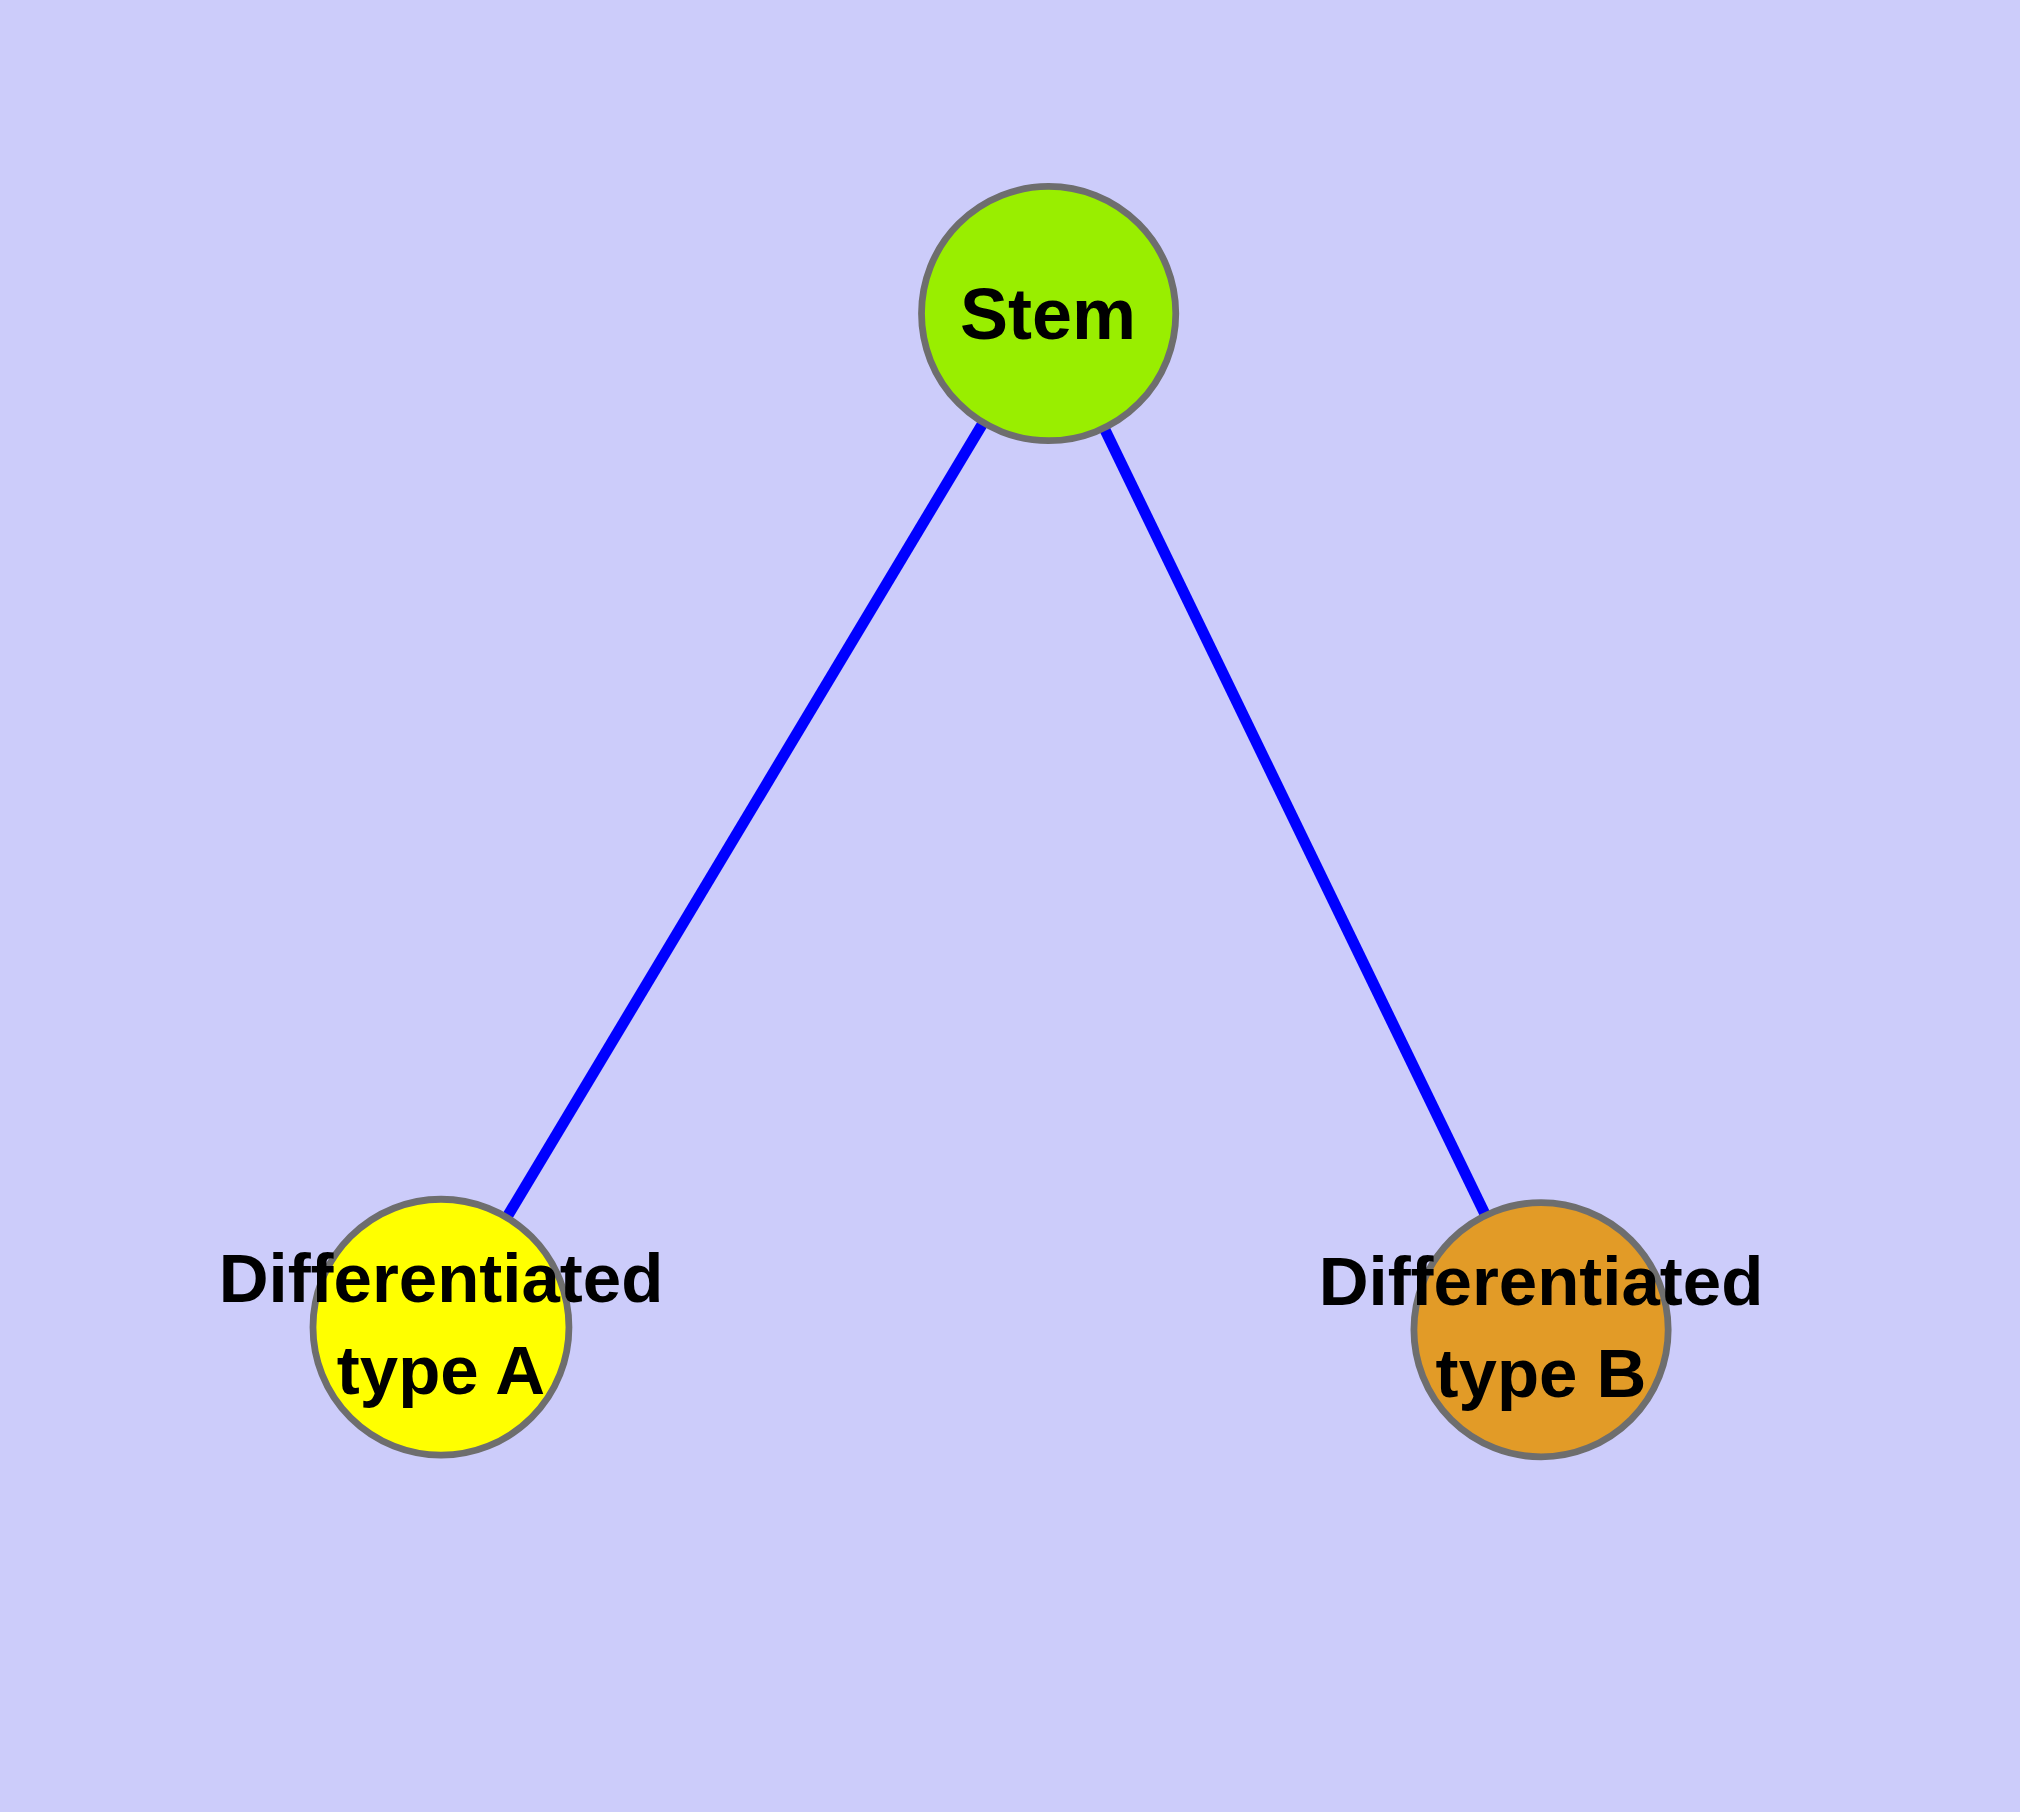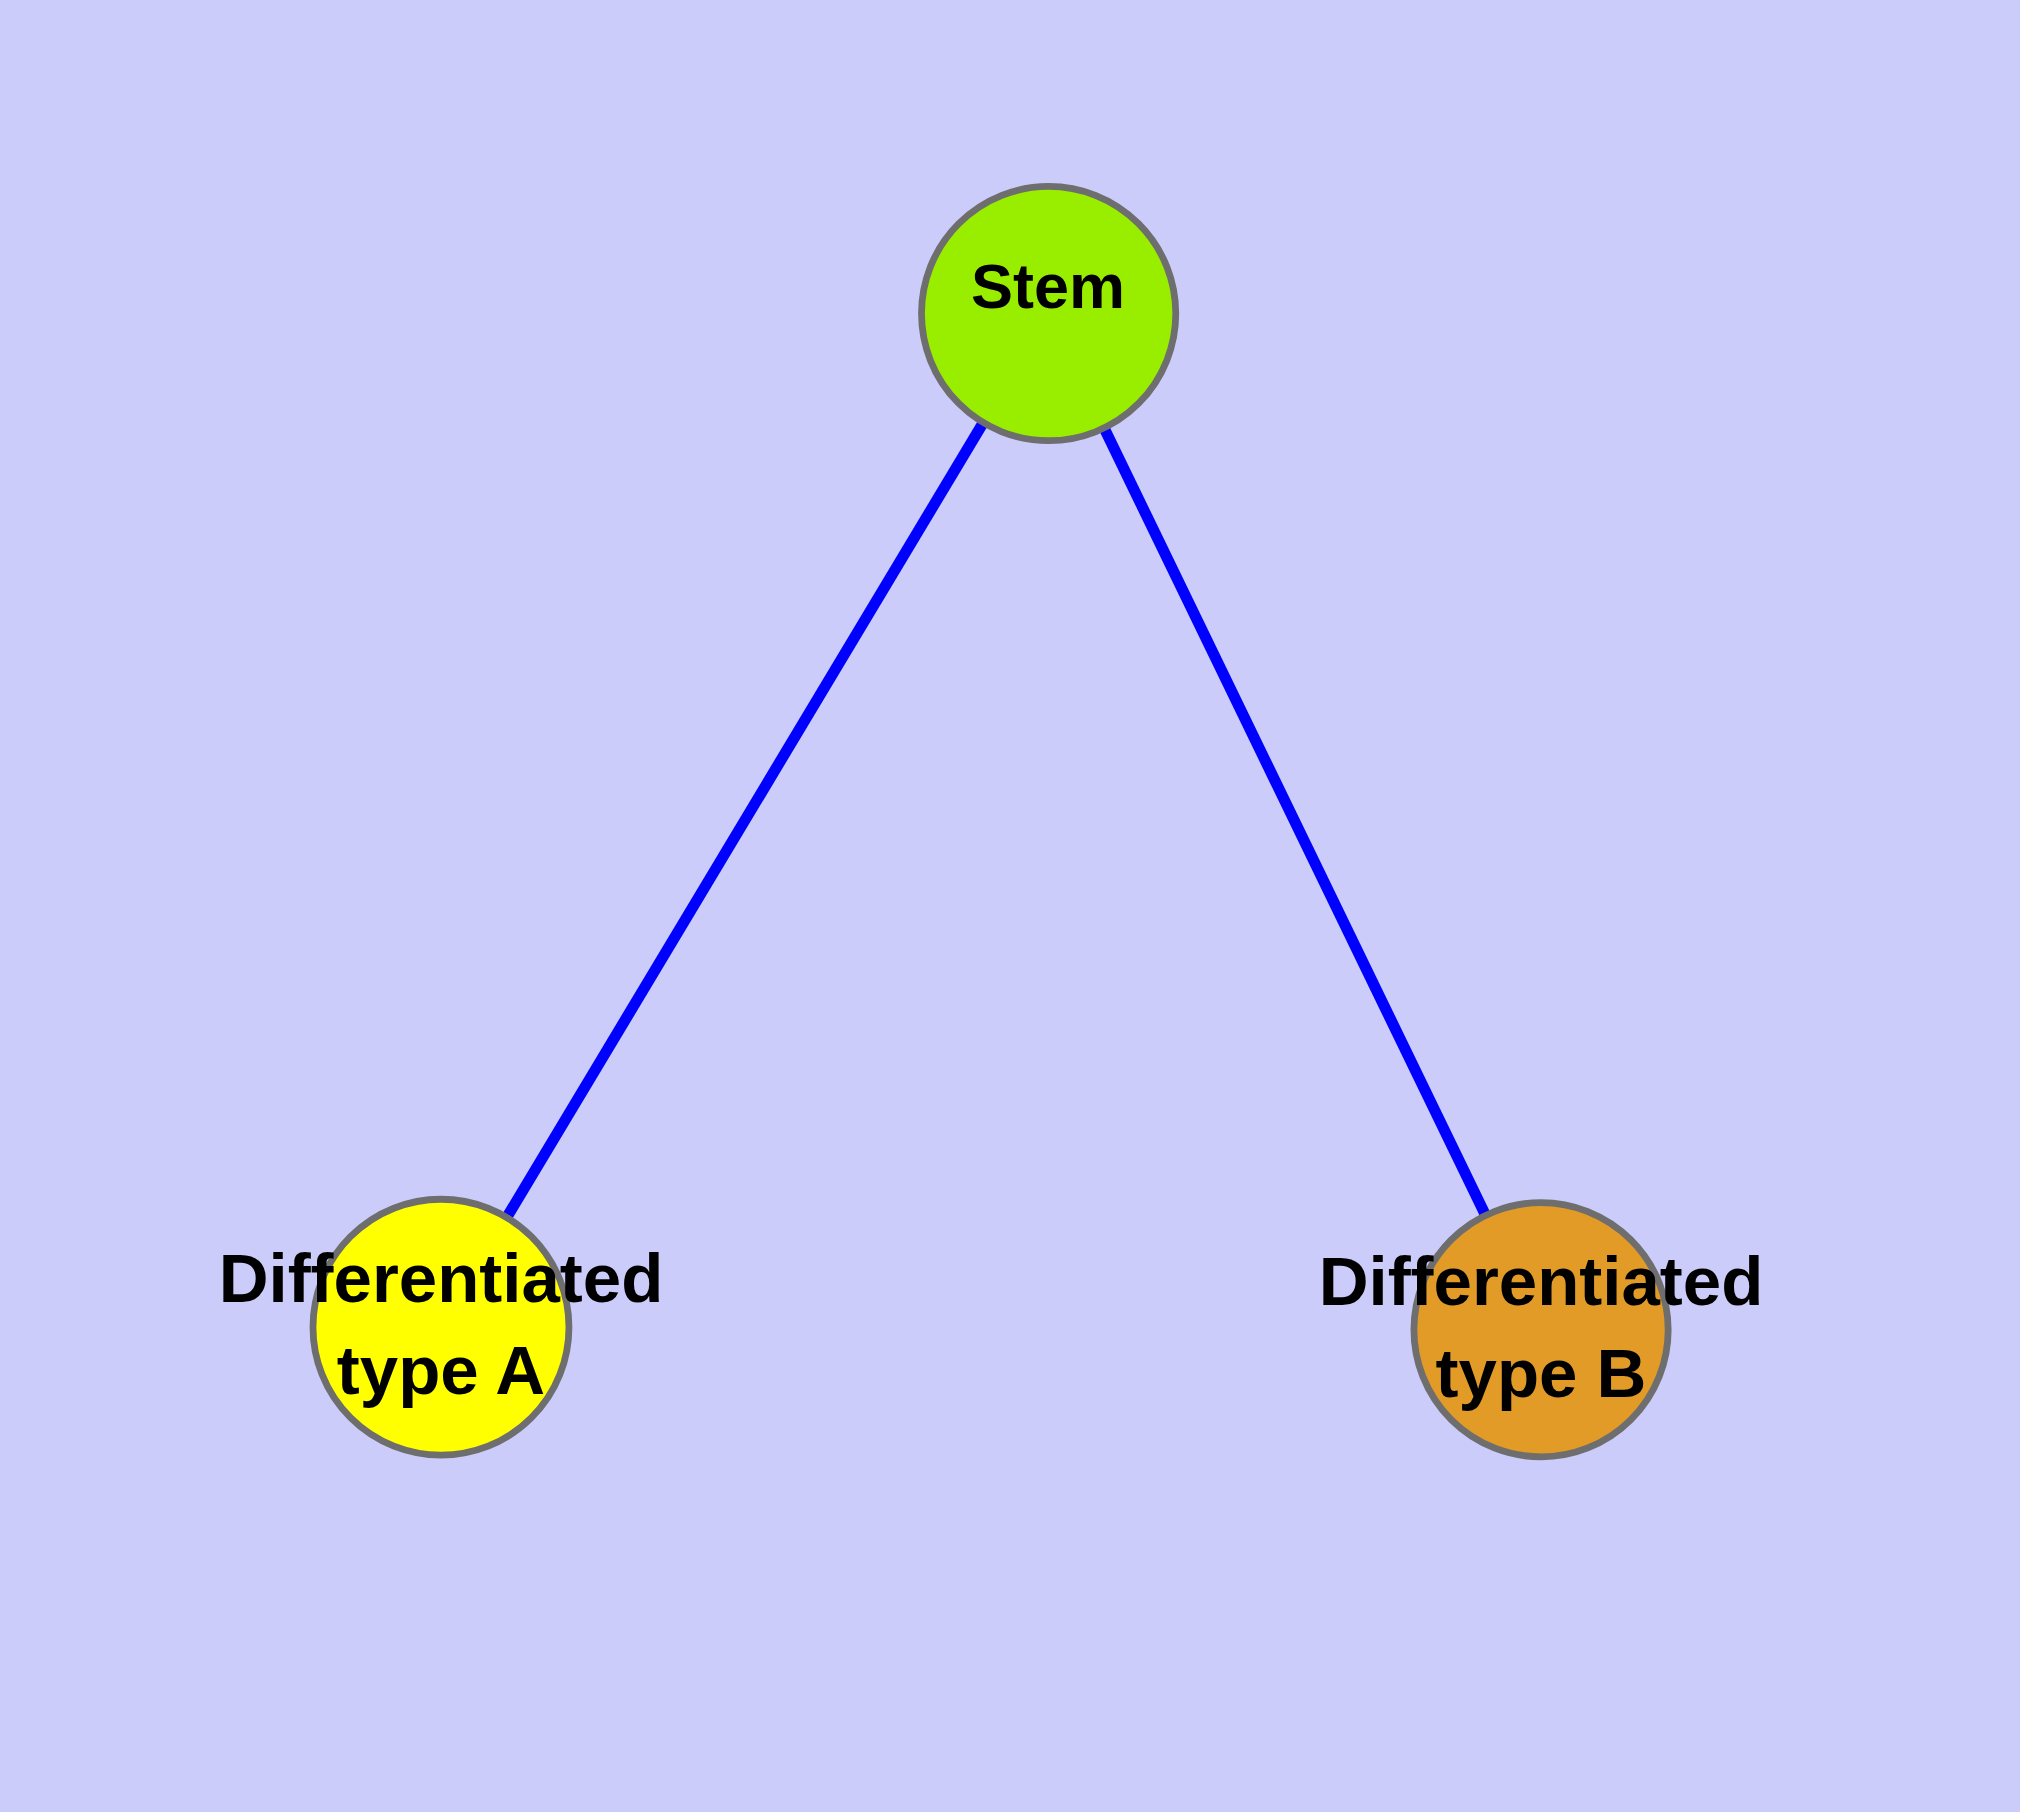--- a/index.html
+++ b/index.html
@@ -28,23 +28,23 @@
     text-align: center;
     color: #000000;
     font-family: "Liberation Sans", sans-serif;
     font-weight: bold;
     white-space: pre;
     line-height: 1.33;
     pointer-events: none;
     -webkit-font-smoothing: antialiased;
   }
   .label-stem {
-    font-size: 63px;
+    font-size: 72px;
     left: 709px;
-    top: 245px;
+    top: 267px;
     width: 678px;
   }
   .label-typea {
     font-size: 69px;
     left: 102px;
     top: 1233px;
     width: 678px;
   }
   .label-typeb {
     font-size: 69px;

